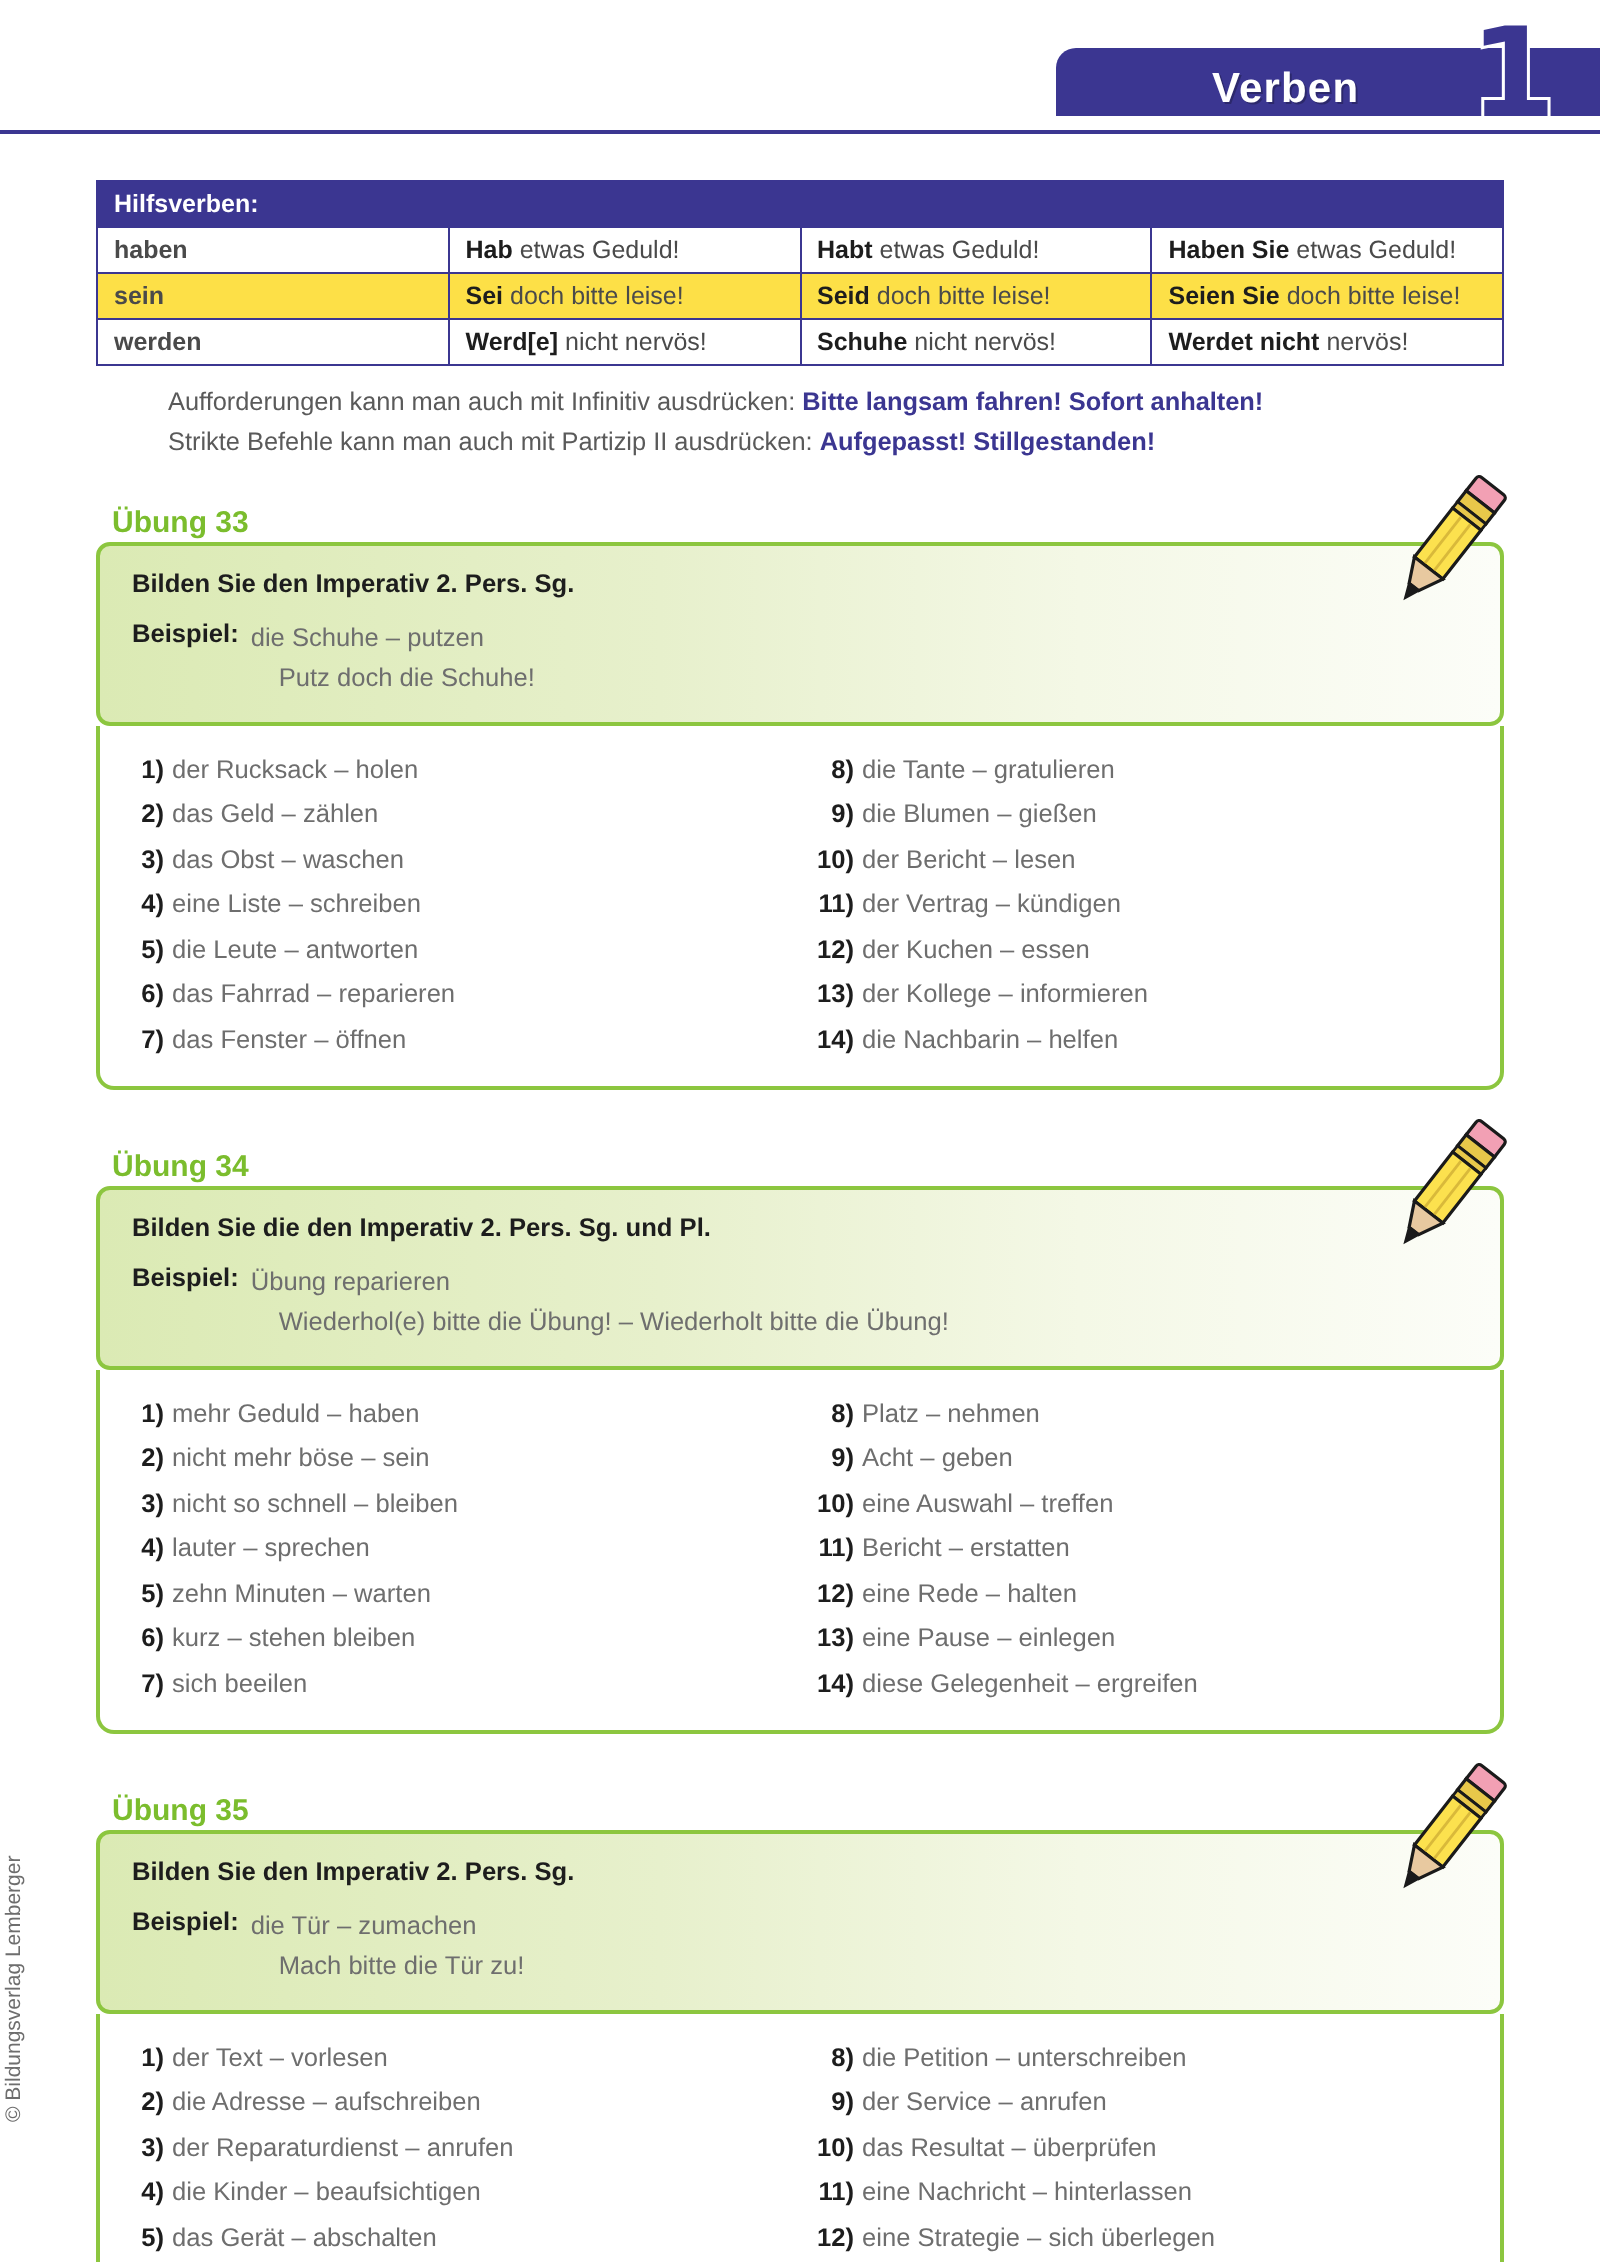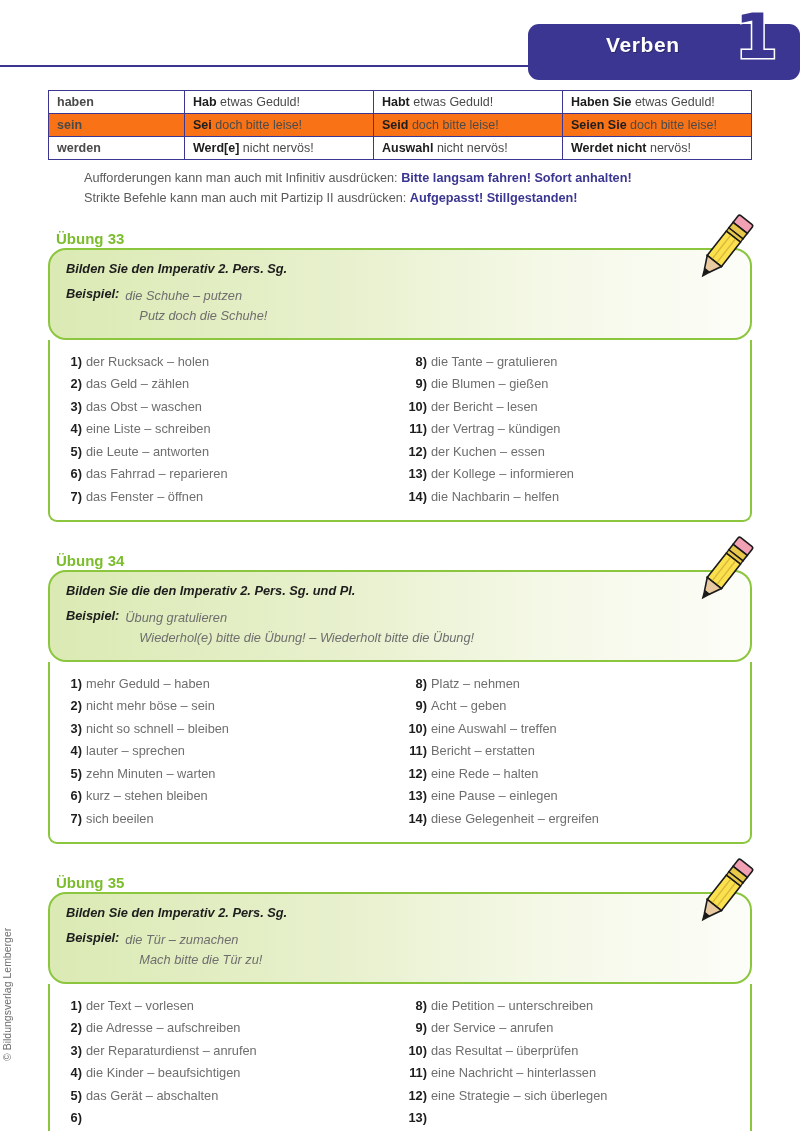--- a/index.html
+++ b/index.html
@@ -23,27 +23,26 @@
     position: absolute;
     left: 0; right: 0;
     top: 65px;
     height: 2px;
     background: #3b3691;
   }
   .header-banner {
     position: absolute;
     right: 0;
     top: 24px;
-    height: 56px;
+    height: 34px;
     width: 272px;
     background: #3b3691;
     border-top-left-radius: 10px;
     display: flex;
     align-items: center;
-    border-radius: 11px;
   }
   .header-title {
     color: #ffffff;
     font-size: 21px;
     font-weight: bold;
     letter-spacing: 0.6px;
     position: absolute;
     left: 78px;
     top: 9px;
     text-shadow: 1px 1px 0 rgba(0,0,0,0.25);
@@ -76,21 +75,21 @@
     vertical-align: middle;
     height: 22px;
     color: #4a4a4a;
   }
   table.aux tr.head-row td {
     background: #3b3691;
     color: #ffffff;
     font-weight: bold;
     font-size: 12.5px;
   }
-  table.aux tr.alt td { background: #f97316; }
+  table.aux tr.alt td { background: #fde047; }
   td.col-verb { width: 136px; font-weight: bold; color: #1d1d1d; }
   .bold-part { font-weight: bold; color: #1d1d1d; }
 
   
   .intro {
     padding: 9px 48px 0 48px;
     font-size: 12.7px;
     color: #5a5a5a;
     line-height: 1.55;
     margin-left: 36px;
@@ -107,26 +106,25 @@
     font-size: 15px;
     padding-left: 8px;
     margin-bottom: -3px;
     position: relative;
     z-index: 3;
     display: inline-block;
   }
 
   .task-box {
     border: 2px solid #8cc63f;
-    border-radius: 18px;
+    border-radius: 7px;
     background: linear-gradient(to right, #dbeab4 0%, #e7f0cc 40%, #f4f8e6 70%, #fcfdf8 100%);
     padding: 11px 16px 13px 16px;
     position: relative;
     z-index: 1;
-    font-style: italic;
   }
   .task-title {
     font-weight: bold;
     font-size: 12.8px;
     color: #1d1d1d;
     margin-bottom: 10px;
   }
   .example-row { display: flex; font-size: 12.8px; }
   .example-label { font-weight: bold; color: #1d1d1d; margin-right: 6px; }
   .example-lines { color: #6e6e6e; line-height: 1.5; }
@@ -211,36 +209,39 @@
   <div class="header-rule"></div>
   <div class="header-banner">
     <span class="header-title">Verben</span>
     <span class="chapter-number">1</span>
   </div>
 </div>
 
 <div class="table-wrap">
   <table class="aux">
     <tbody>
+      <tr class="head-row">
+        <td colspan="4">Hilfsverben:</td>
+      </tr>
       <tr>
         <td class="col-verb">haben</td>
         <td><span class="bold-part">Hab</span><span> etwas Geduld!</span></td>
         <td><span class="bold-part">Habt</span><span> etwas Geduld!</span></td>
         <td><span class="bold-part">Haben Sie</span><span> etwas Geduld!</span></td>
       </tr>
       <tr class="alt">
         <td class="col-verb">sein</td>
         <td><span class="bold-part">Sei</span><span> doch bitte leise!</span></td>
         <td><span class="bold-part">Seid</span><span> doch bitte leise!</span></td>
         <td><span class="bold-part">Seien Sie</span><span> doch bitte leise!</span></td>
       </tr>
       <tr>
         <td class="col-verb">werden</td>
         <td><span class="bold-part">Werd[e]</span><span> nicht nervös!</span></td>
-        <td><span class="bold-part">Auswahl</span><span> nicht nervös!</span></td>
+        <td><span class="bold-part">Schuhe</span><span> nicht nervös!</span></td>
         <td><span class="bold-part">Werdet nicht</span><span> nervös!</span></td>
       </tr>
     </tbody>
   </table>
 </div>
 
 <div class="intro">
   <div>
     <span>Aufforderungen kann man auch mit Infinitiv ausdrücken: </span><span class="accent">Bitte langsam fahren! Sofort anhalten!</span>
   </div>
@@ -309,21 +310,21 @@
         <path d="M24 56 h18 l-6 12 h-6 z" fill="#e8c9a0" stroke="#1a1a1a" stroke-width="1.6"></path>
         <path d="M30 68 h6 l-3 7 z" fill="#1a1a1a" stroke="#1a1a1a" stroke-width="1.2"></path>
       </g>
     </svg>
     <div class="uebung-label">Übung 34</div>
     <div class="task-box">
       <div class="task-title">Bilden Sie die den Imperativ 2. Pers. Sg. und Pl.</div>
       <div class="example-row">
         <span class="example-label">Beispiel:</span>
         <span class="example-lines">
-          <span>Übung gratulieren</span>
+          <span>Übung reparieren</span>
           <span class="indent">Wiederhol(e) bitte die Übung! – Wiederholt bitte die Übung!</span>
         </span>
       </div>
     </div>
     <div class="items-box">
       <div class="items-col">
         <div class="item"><span class="num">1)</span><span>mehr Geduld – haben</span></div>
         <div class="item"><span class="num">2)</span><span>nicht mehr böse – sein</span></div>
         <div class="item"><span class="num">3)</span><span>nicht so schnell – bleiben</span></div>
         <div class="item"><span class="num">4)</span><span>lauter – sprechen</span></div>

